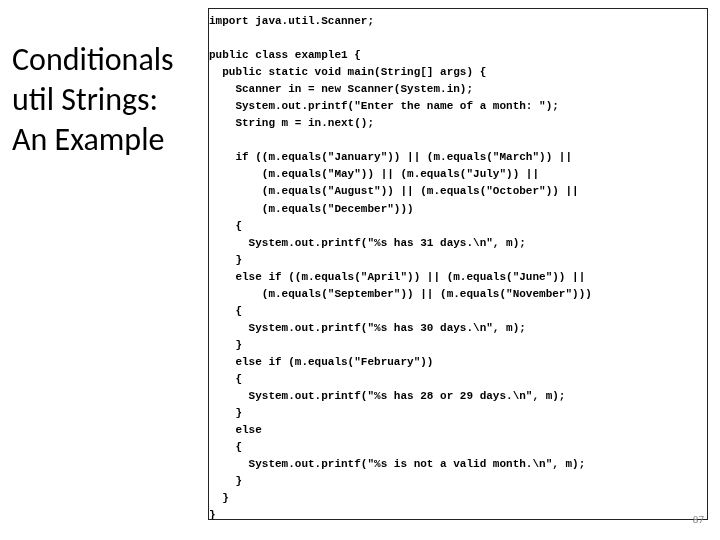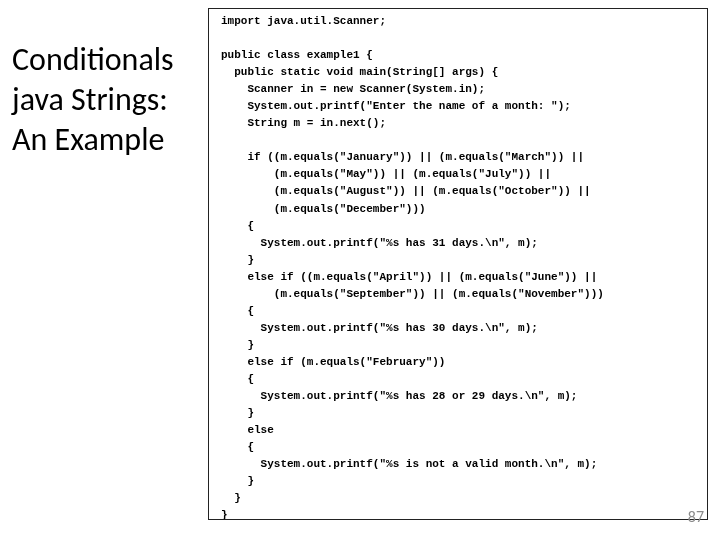--- a/index.html
+++ b/index.html
@@ -29,46 +29,46 @@
     font-weight: 400;
   }
   .code-box {
     position: absolute;
     left: 208px;
     top: 8px;
     width: 500px;
     height: 512px;
     border: 1px solid #222;
     box-sizing: border-box;
-    padding: 4px 6px 4px 12px;
+    padding: 4px 6px 4px 0;
     font-family: "Courier New", monospace;
     font-size: 11px;
     line-height: 1.55;
     white-space: pre;
     color: #000;
     font-weight: bold;
     overflow: hidden;
   }
   .page-num {
     position: absolute;
     right: 16px;
     bottom: 14px;
-    font-size: 16px;
+    font-size: 11px;
     color: #8b8b8b;
     font-family: Calibri, Arial, sans-serif;
     font-weight: 400;
   }
 </style>
 </head>
 <body>
 
 <div class="slide">
   <div class="title">
     <span>Conditionals</span><br>
-    <span>java Strings:</span><br>
+    <span>util Strings:</span><br>
     <span>An Example</span>
   </div>
   <div class="code-box">import java.util.Scanner;
 
 public class example1 {
   public static void main(String[] args) {
     Scanner in = new Scanner(System.in);
     System.out.printf("Enter the name of a month: ");
     String m = in.next();
 

